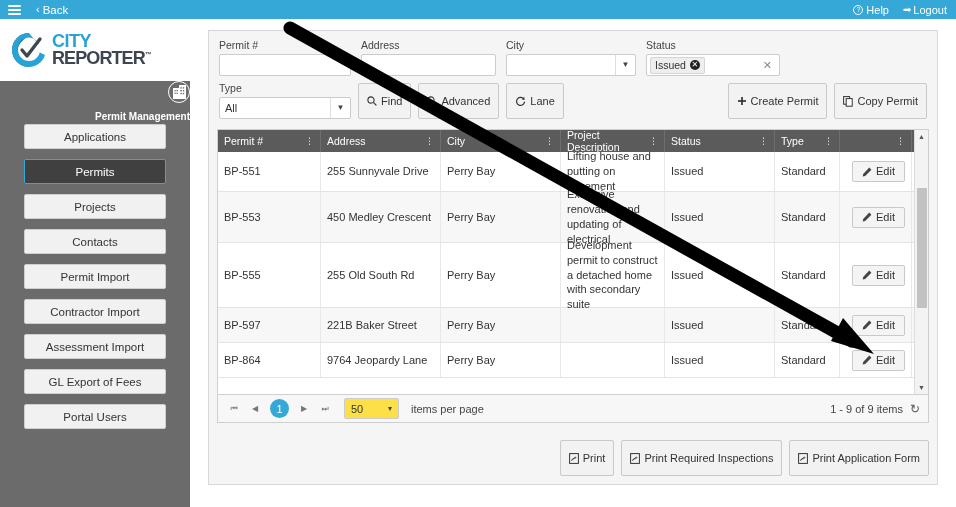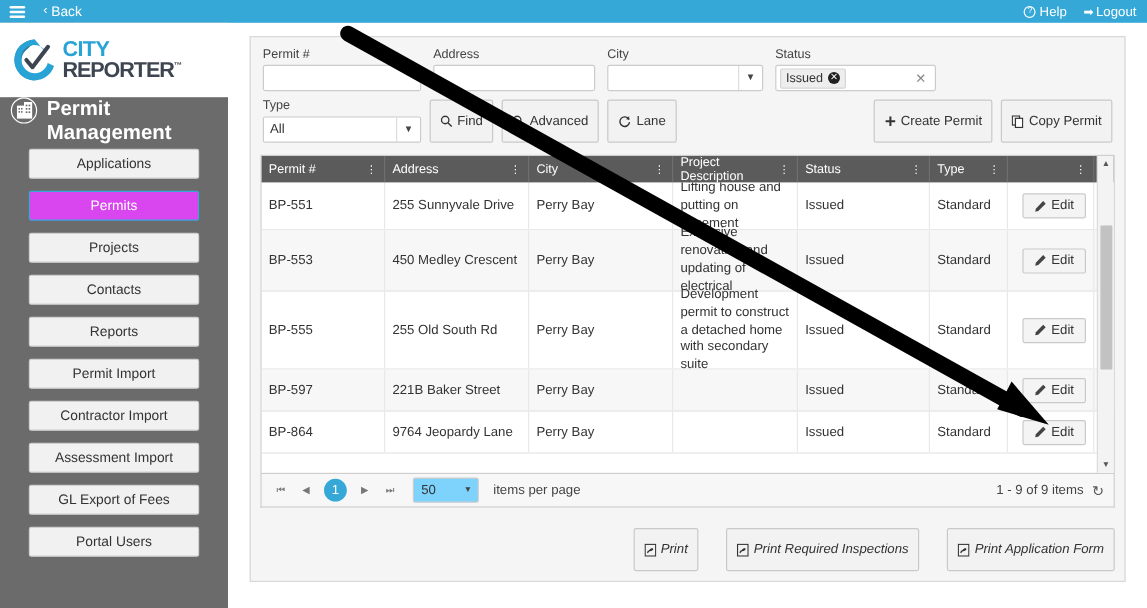--- a/index.html
+++ b/index.html
@@ -61,41 +61,41 @@
     font-size: 18px; font-weight: bold; color: #27a3d6;
     letter-spacing: -0.5px; display: block;
   }
   .logo-reporter {
     font-size: 18px; font-weight: bold; color: #3d4551;
     letter-spacing: -0.9px; display: block;
   }
   .logo-tm { font-size: 7px; vertical-align: super; }
 
   .section-head {
-    height: 38px; display: flex; align-items: flex-start;
+    height: 38px; display: flex; align-items: flex-end;
     padding-left: 9px; gap: 8px;
-    color: #ffffff; font-weight: bold; font-size: 17px;
+    color: #ffffff; font-weight: bold; font-size: 10px; flex-direction: column;
   }
   .ico-building {
     width: 22px; height: 22px; flex: 0 0 22px;
     border: 1.6px solid #ffffff; border-radius: 50%;
     position: relative;
   }
   .ico-building svg { position: absolute; top: 3px; left: 3.5px; }
 
   .nav-list { padding: 5px 24px 0 24px; }
   .nav-btn {
     height: 25px; margin-bottom: 10px;
     background: #f1f1f1; border: 1px solid #cfcfcf; border-radius: 2px;
     color: #333333; font-size: 11.5px;
     display: flex; align-items: center; justify-content: center;
     cursor: pointer;
   }
   .nav-btn.active {
-    background: #d946ef; border-color: #35a8d8; color: #ffffff;
+    background: #404040; border-color: #35a8d8; color: #ffffff;
   }
 
   
   .main {
     position: absolute; top: 30px; left: 208px;
     width: 730px; height: 455px;
     background: #f5f5f5; border: 1px solid #d8d8d8;
   }
 
   .filters { padding: 8px 10px 6px 10px; }
@@ -225,36 +225,36 @@
     font-size: 8px; color: #777; cursor: pointer;
   }
   .pg-num {
     width: 19px; height: 19px; border-radius: 50%;
     background: #35a8d8; color: #ffffff; font-size: 11px;
     display: flex; align-items: center; justify-content: center;
     cursor: pointer; margin: 0 2px;
   }
   .pg-select {
     width: 55px; height: 21px; margin-left: 6px;
-    background: #7dd3fc; border: 1px solid #cccccc; border-radius: 2px;
+    background: #fde047; border: 1px solid #cccccc; border-radius: 2px;
     display: flex; align-items: center; cursor: pointer;
   }
   .pg-select .sel-val { flex: 1; padding-left: 6px; font-size: 11px; color: #333; }
   .pg-select .sel-arrow { width: 16px; text-align: center; font-size: 7px; color: #444; }
   .pg-label { font-size: 11px; color: #444; margin-left: 7px; }
   .pg-right {
     margin-left: auto; display: flex; align-items: center; gap: 7px;
     font-size: 11px; color: #444; text-align: center;
   }
   .pg-refresh { font-size: 12px; color: #555; cursor: pointer; }
 
   
   .bottom-bar {
     position: absolute; bottom: 8px; right: 8px;
-    display: flex; gap: 23px; font-style: italic;
+    display: flex; gap: 7px;
   }
 
   
   .arrow-overlay {
     position: absolute; top: 0; left: 0;
     width: 956px; height: 507px;
     pointer-events: none;
   }
 </style>
 </head>
@@ -326,23 +326,20 @@
       <div class="nav-btn active">
           <span>Permits</span>
         </div>
       <div class="nav-btn">
           <span>Projects</span>
         </div>
       <div class="nav-btn">
           <span>Contacts</span>
         </div>
       <div class="nav-btn">
-          <span>Reports</span>
-        </div>
-      <div class="nav-btn">
           <span>Permit Import</span>
         </div>
       <div class="nav-btn">
           <span>Contractor Import</span>
         </div>
       <div class="nav-btn">
           <span>Assessment Import</span>
         </div>
       <div class="nav-btn">
           <span>GL Export of Fees</span>

